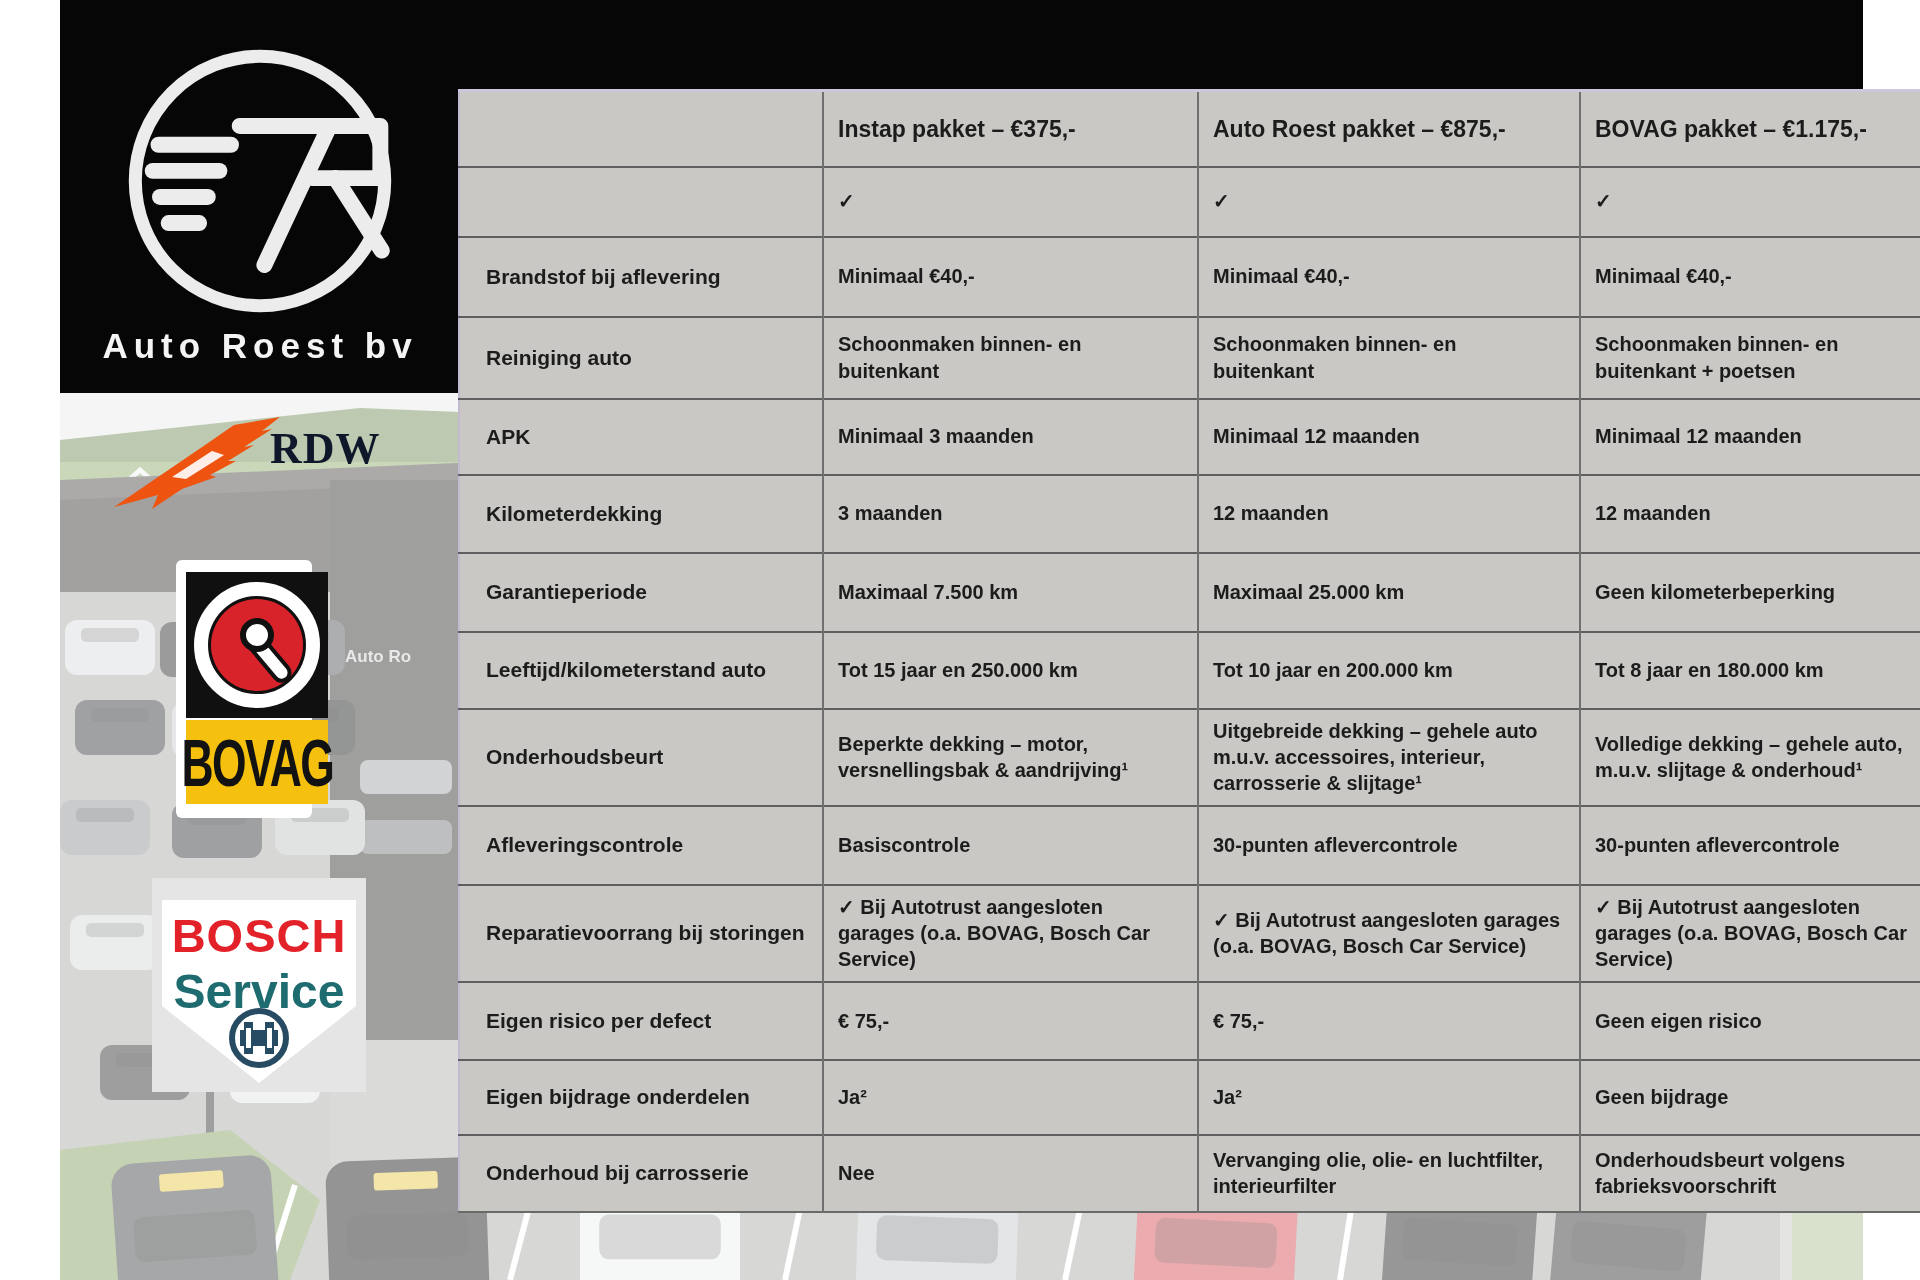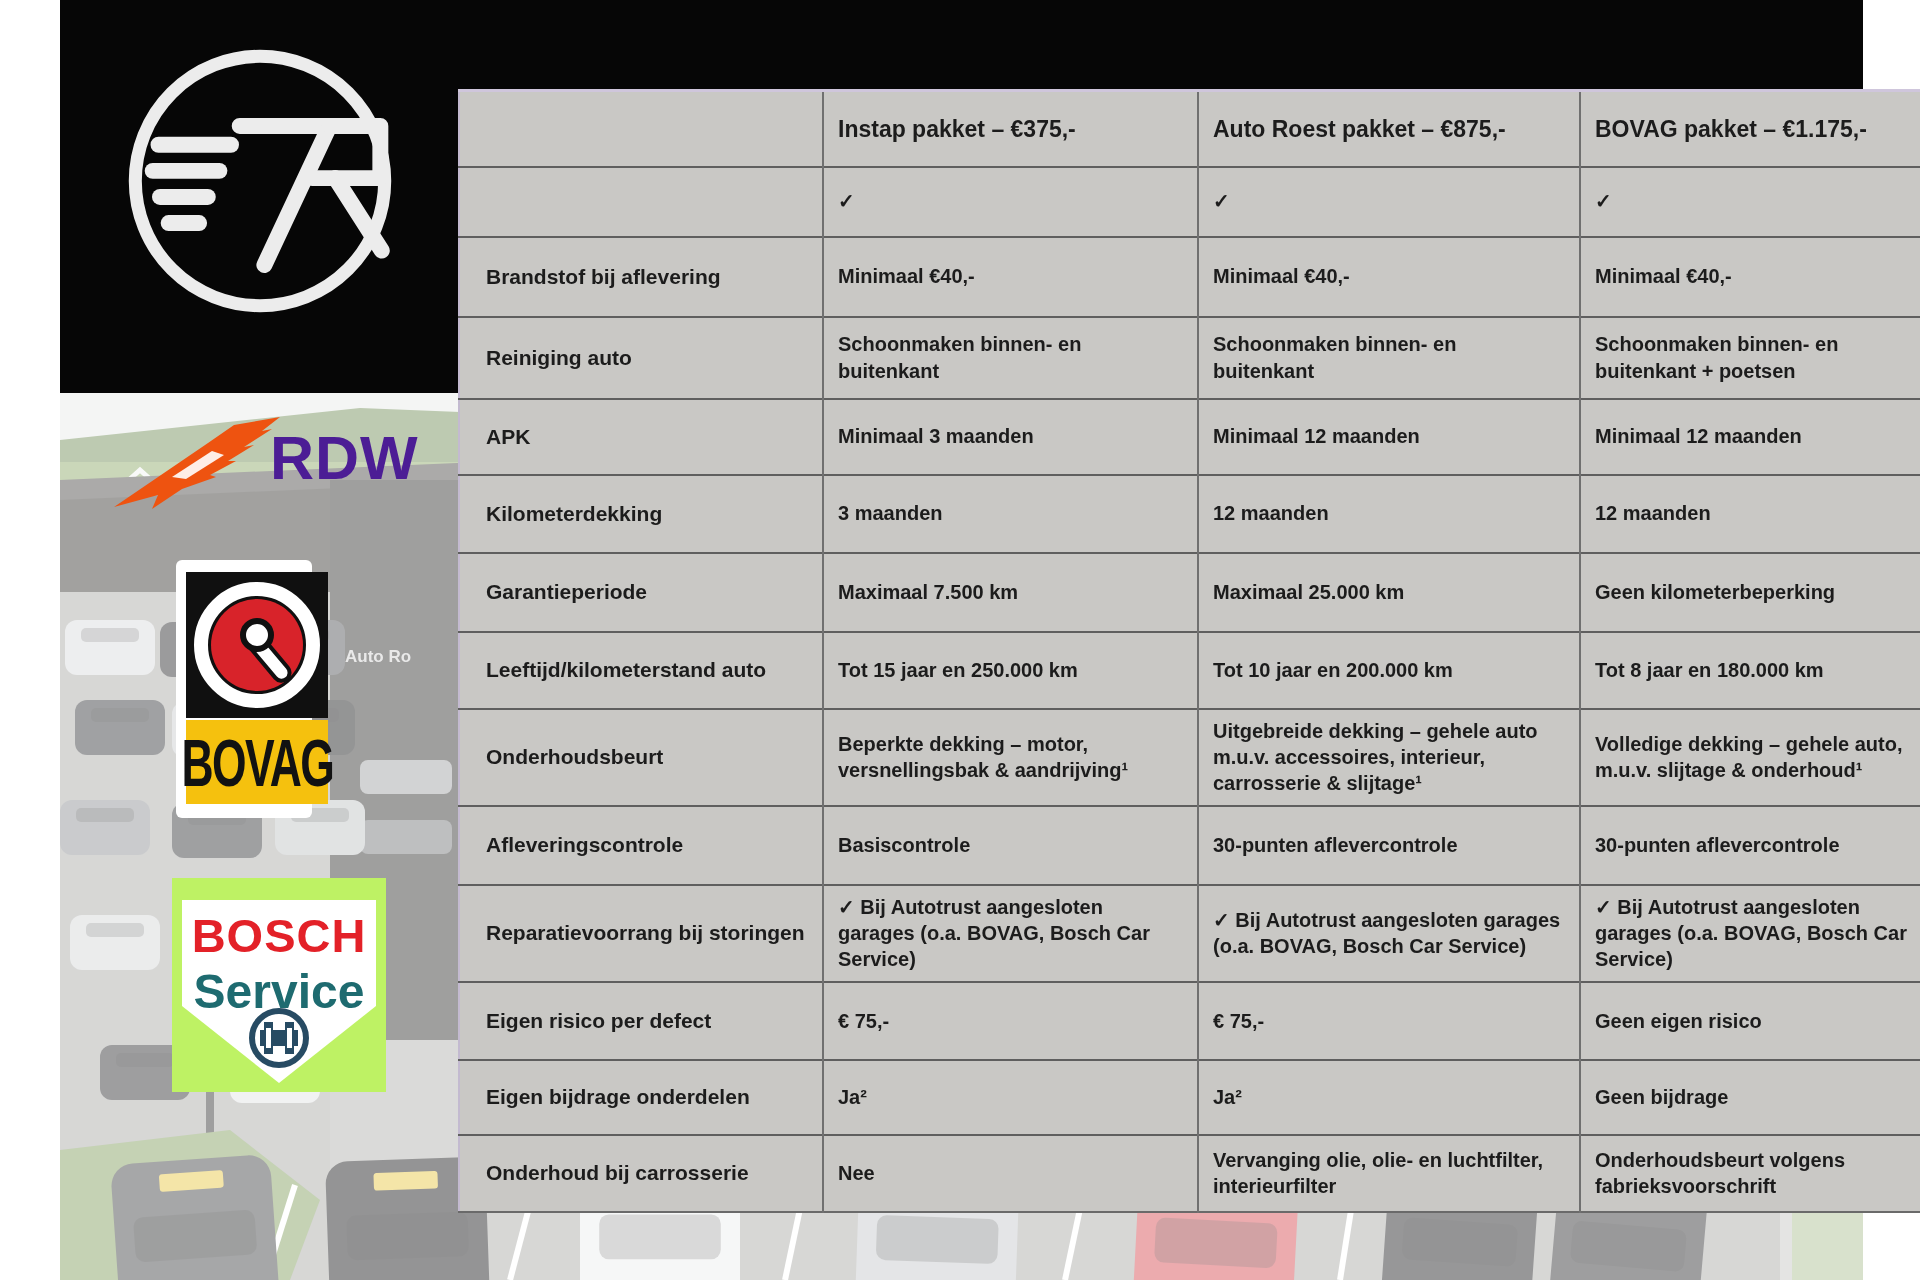--- a/index.html
+++ b/index.html
@@ -6,32 +6,32 @@
   .canvas{position:relative;width:1920px;height:1280px;background:#ffffff;overflow:hidden;
           font-family:"Liberation Sans", sans-serif;}
   .backdrop{position:absolute;left:60px;top:0;width:1803px;height:1280px;}
   
   .brand{position:absolute;left:60px;top:0;width:400px;height:395px;color:#f4f4f4;}
   .brand-circle{position:absolute;left:55px;top:36px;}
   .brand-name{position:absolute;left:0;top:326px;width:400px;text-align:center;
               font-size:35px;font-weight:bold;letter-spacing:6px;white-space:nowrap;}
   
   .rdw{position:absolute;left:112px;top:415px;width:290px;height:100px;}
-  .rdw-text{position:absolute;left:158px;top:8px;font-family:Liberation Sans, sans-serif;
-            font-size:61px;font-weight:bold;color:#4c1d95;letter-spacing:1px;}
+  .rdw-text{position:absolute;left:158px;top:8px;font-family:Liberation Serif, serif;
+            font-size:44px;font-weight:bold;color:#0f172a;letter-spacing:1px;}
   
   .bovag{position:absolute;left:176px;top:560px;width:136px;height:258px;background:#ffffff;
          border-radius:6px;padding:0;box-sizing:border-box;}
   .bovag-top{position:absolute;left:10px;top:12px;width:142px;height:146px;background:#101010;}
   .bovag-band{position:absolute;left:10px;top:160px;width:142px;height:84px;background:#f5c10e;
               display:flex;align-items:center;justify-content:center;}
   .bovag-word{font-size:57px;font-weight:bold;color:#121212;letter-spacing:-2px;
               display:inline-block;transform:scale(0.78,1.18);}
   
-  .bosch{position:absolute;left:172px;top:878px;width:214px;height:214px;background:#bef264;}
+  .bosch{position:absolute;left:152px;top:878px;width:214px;height:214px;background:#e5e5e5;}
   .bosch-word1{position:absolute;left:0;top:30px;width:214px;text-align:center;
                font-size:47px;font-weight:bold;color:#e32128;letter-spacing:1px;}
   .bosch-word2{position:absolute;left:0;top:86px;width:214px;text-align:center;
                font-size:48px;font-weight:bold;color:#1e6b70;}
   
   table.pkg{position:absolute;left:458px;top:89px;width:1342px;border-collapse:collapse;
             table-layout:fixed;background:#c9c8c5;
             border-top:3px solid #cfc6dc;border-left:2px solid #c3bad0;border-right:2px solid #bdb5c8;
             border-bottom:2px solid #6a6a6a;}
   table.pkg td{border-top:2px solid #5f5f5f;border-left:2px solid #707070;
@@ -142,20 +142,21 @@
       <g stroke="#ececec" stroke-width="11" fill="none" stroke-linecap="round" stroke-linejoin="round">
         <path d="M30,75 H80"></path>
           <path d="M26,93 H72"></path>
           <path d="M31,111 H64"></path>
           <path d="M37,129 H58"></path>
         <path d="M86,62 H148 L103,158"></path>
         <path d="M148,62 H183 V98 H136"></path>
         <path d="M152,98 L184,148"></path>
       </g>
     </svg>
+    <div class="brand-name">Auto Roest bv</div>
   </div>
 
   <div class="rdw">
     <svg width="170" height="100" viewBox="0 0 170 100" style="position:absolute;left:0;top:0;">
       <path fill="#ee5310" d="M2,92 L96,28 L122,10 L168,2 L150,16 L160,14 L132,32 L142,30 L116,46 L124,46 L98,60 L104,62 L70,74 L40,94 L46,80 Z"></path>
       <path fill="#ffffff" d="M60,62 L100,36 L112,40 L74,64 Z" opacity="0.9"></path>
     </svg>
     <span class="rdw-text">RDW</span>
   </div>
 

